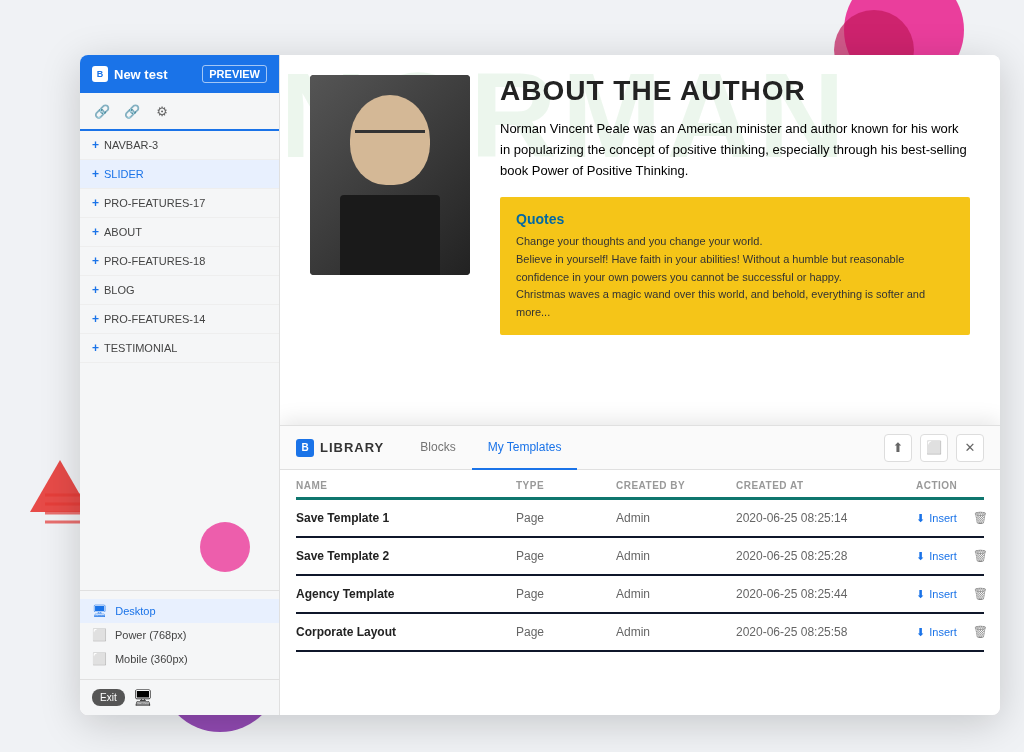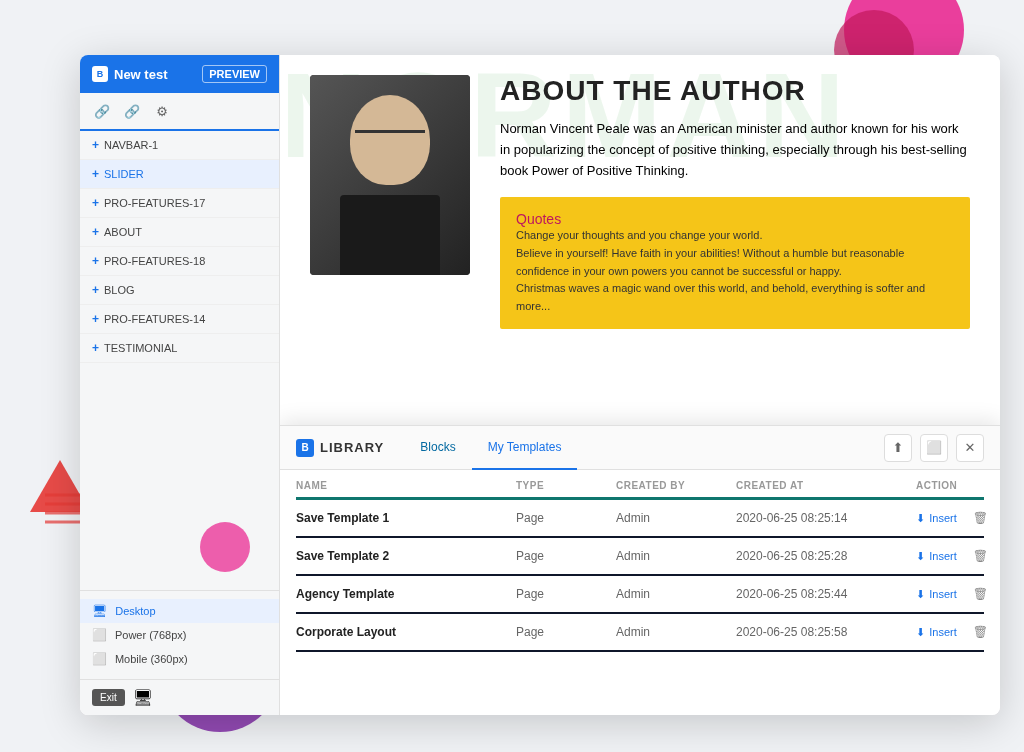--- a/index.html
+++ b/index.html
@@ -219,21 +219,21 @@
       padding: 8px 12px;
       gap: 8px;
       border-top: 1px solid #e0e0e0;
       background: #f5f6f7;
     }
     .exit-btn {
       background: #555;
       color: #fff;
       font-size: 10px;
       padding: 3px 8px;
-      border-radius: 3px;
+      border-radius: 8px;
       cursor: pointer;
     }
 
     
     .main-content {
       position: absolute;
       top: 0;
       left: 200px;
       right: 0;
       height: 100%;
@@ -336,23 +336,23 @@
       line-height: 1.6;
       margin-bottom: 16px;
     }
     .quotes-section {
       background: #f5c518;
       padding: 14px 16px;
       border-radius: 2px;
     }
     .quotes-title {
       font-size: 14px;
-      font-weight: 400;
-      color: #be185d;
-      margin-bottom: 0;
+      font-weight: 700;
+      color: #0369a1;
+      margin-bottom: 6px;
     }
     .quotes-text {
       font-size: 11px;
       color: #333;
       line-height: 1.6;
     }
 
     
     .library-panel {
       position: absolute;
@@ -400,21 +400,21 @@
     .library-tabs {
       display: flex;
       gap: 0;
     }
     .library-tab {
       padding: 0 16px;
       height: 44px;
       display: flex;
       align-items: center;
       font-size: 12px;
-      color: #0369a1;
+      color: #737373;
       cursor: pointer;
       border-bottom: 2px solid transparent;
     }
     .library-tab.active {
       color: #1a73e8;
       border-bottom: 2px solid #1a73e8;
     }
     .library-header-actions {
       margin-left: auto;
       display: flex;
@@ -525,21 +525,21 @@
       <span class="sidebar-preview-btn">PREVIEW</span>
     </div>
     <div class="sidebar-icons-row">
       <div class="sidebar-icon-btn">🔗</div>
       <div class="sidebar-icon-btn">🔗</div>
       <div class="sidebar-icon-btn">⚙</div>
     </div>
     <div class="sidebar-items">
       <div class="sidebar-item">
         <span class="sidebar-item-plus">+</span>
-        <span>NAVBAR-1</span>
+        <span>NAVBAR-3</span>
       </div>
       <div class="sidebar-item active">
         <span class="sidebar-item-plus">+</span>
         <span>SLIDER</span>
       </div>
       <div class="sidebar-item">
         <span class="sidebar-item-plus">+</span>
         <span>PRO-FEATURES-17</span>
       </div>
       <div class="sidebar-item">

